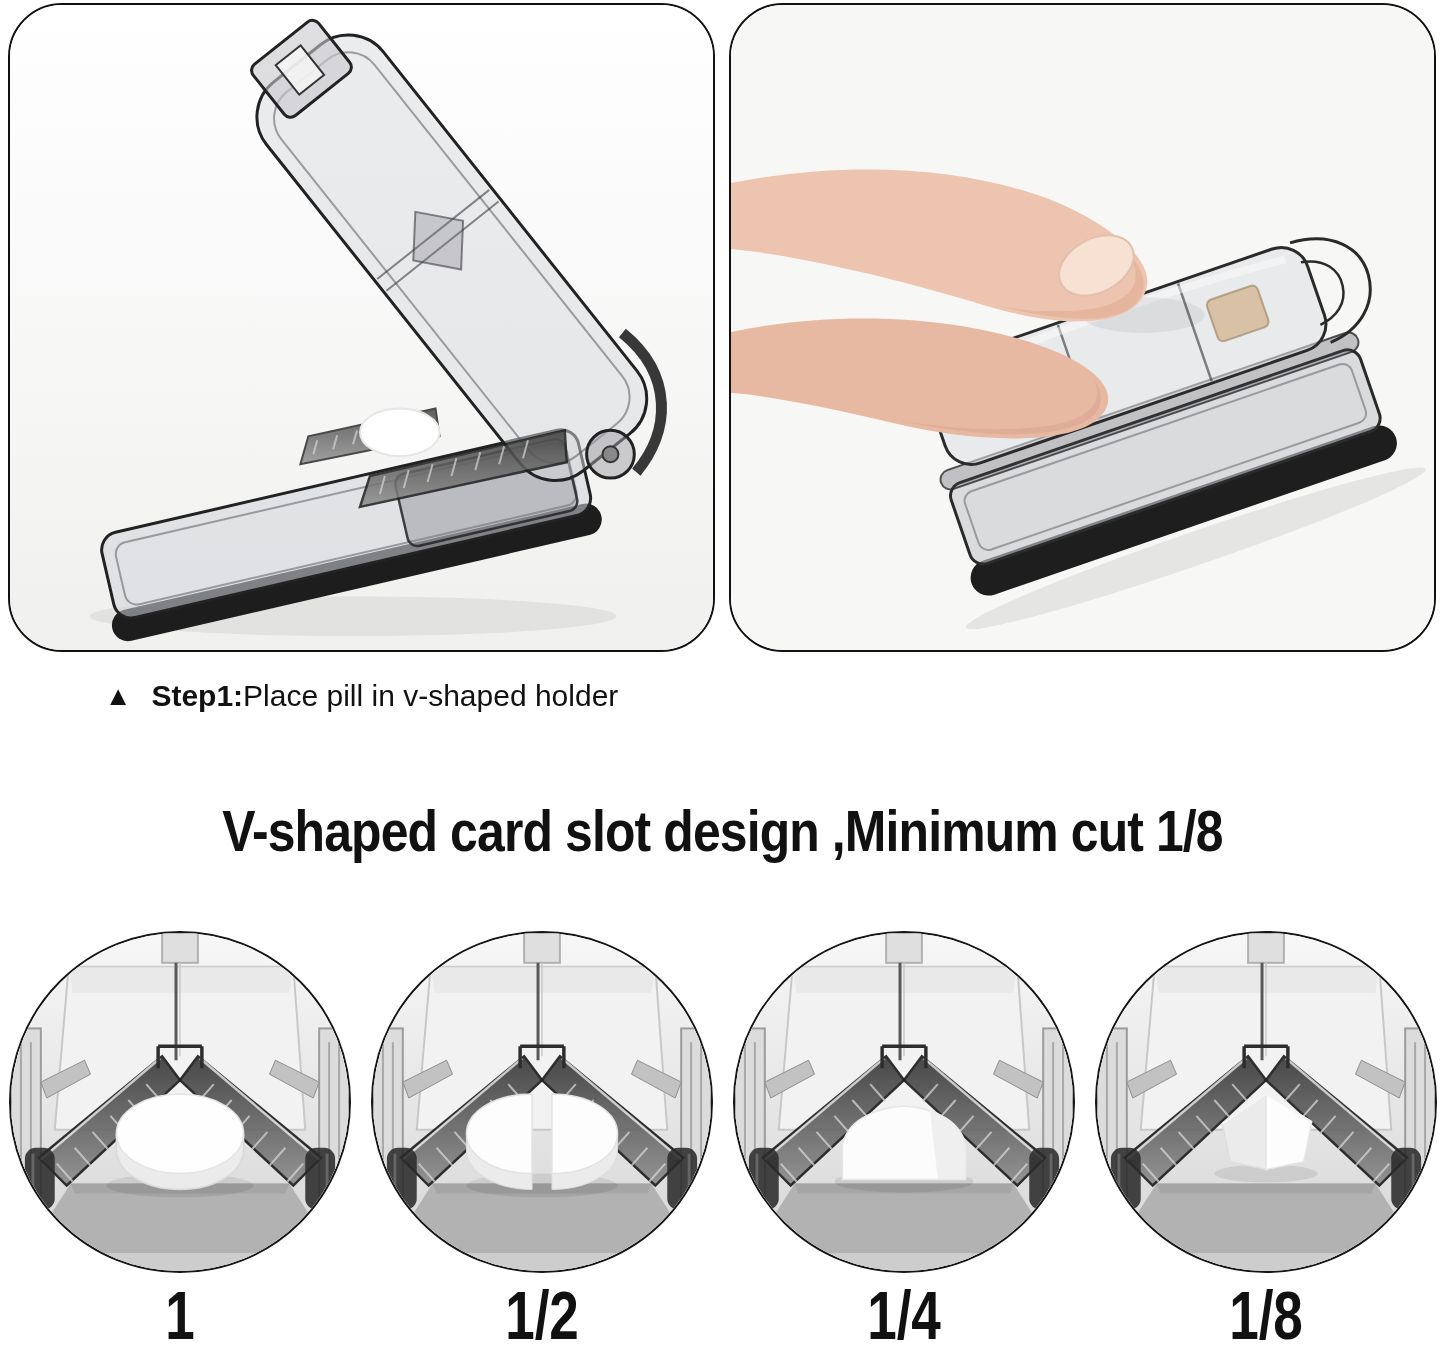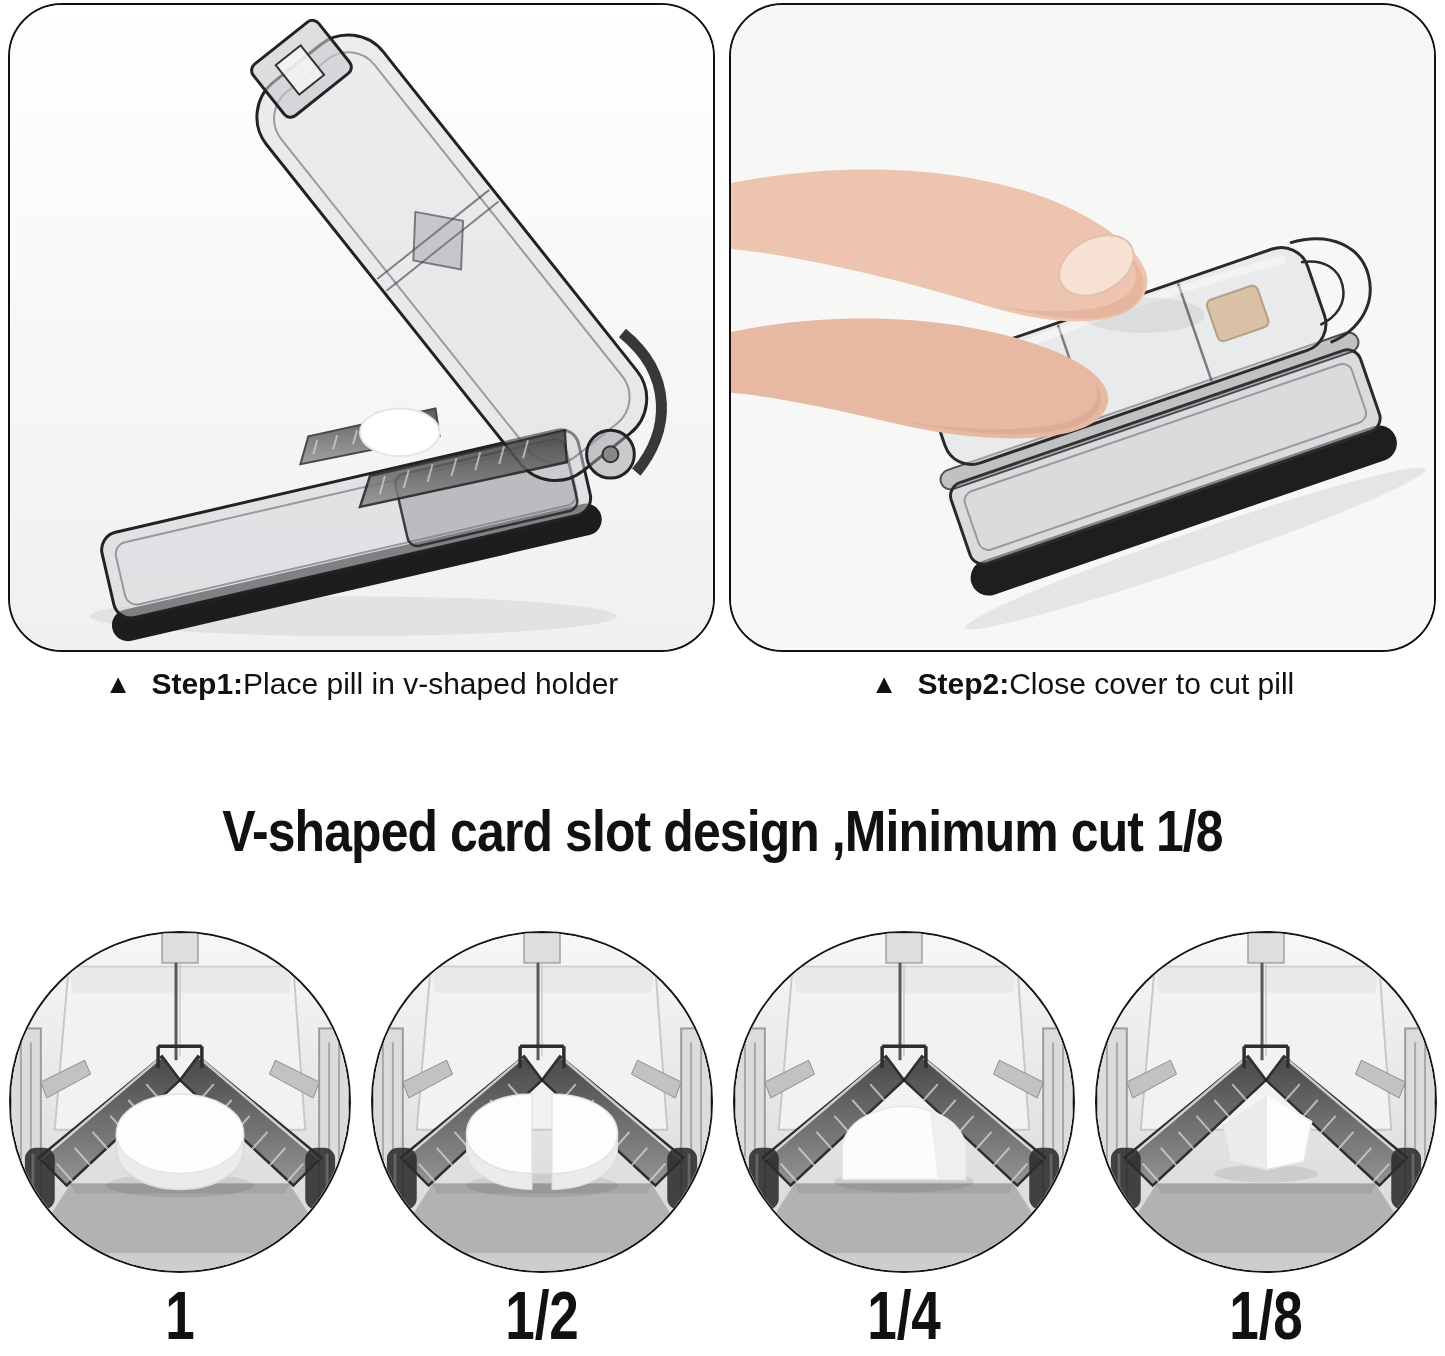--- a/index.html
+++ b/index.html
@@ -7,21 +7,21 @@
     width:1445px;height:1356px;background:#ffffff;position:relative;
     font-family:"Liberation Sans", sans-serif;color:#111;overflow:hidden;
   }
   .panels-row{position:absolute;top:3px;left:8px;display:flex;gap:14px;}
   .panel{
     margin:0;width:707px;height:649px;box-sizing:border-box;
     border:2.5px solid #111;border-radius:54px;overflow:hidden;background:#fff;
   }
   .panel svg{width:100%;height:100%;display:block;}
   .captions-row{position:absolute;top:662px;left:8px;width:1429px;display:flex;gap:14px;}
-  .caption{width:707px;text-align:center;font-size:30px;line-height:44px;white-space:nowrap;}
+  .caption{width:707px;text-align:center;font-size:30px;line-height:68px;white-space:nowrap;}
   .tri{font-size:27px;margin-right:20px;display:inline-block;transform:translateY(-1px);}
   .step-label{font-weight:bold;}
   .heading{
     position:absolute;top:797px;left:0;width:1445px;margin:0;text-align:center;
     font-size:58px;font-weight:bold;letter-spacing:-1px;
     transform:scaleX(0.86);transform-origin:50% 50%;white-space:nowrap;
   }
   .circles-row{position:absolute;top:931px;left:0;width:1445px;display:flex;justify-content:center;gap:20px;}
   .cut-circle{
     width:342px;height:342px;box-sizing:border-box;border:2.5px solid #151515;
@@ -143,23 +143,20 @@
         <path d="M170,418 C250,436 330,438 362,416 C374,406 376,392 366,378 C376,400 360,418 316,424 C272,430 210,426 170,418 Z" fill="#d8a28c" opacity="0.5"></path>
       </g>
     </svg>
   </figure>
 </div>
 
 <div class="captions-row">
   <div class="caption">
     <span class="tri">▲</span><span class="step-label">Step1:</span><span class="step-text">Place pill in v-shaped holder</span>
   </div>
-  <div class="caption">
-    <span class="tri">▲</span><span class="step-label">Step2:</span><span class="step-text">Close cover to cut pill</span>
-  </div>
 </div>
 
 <h1 class="heading">V-shaped card slot design ,Minimum cut 1/8</h1>
 
 <div class="circles-row">
   <div class="cut-circle">
     <svg viewBox="0 0 340 340">
       <use href="#slot-scene"></use>
       <g>
         <ellipse cx="170" cy="254" rx="74" ry="12" fill="#000" opacity="0.08"></ellipse>

